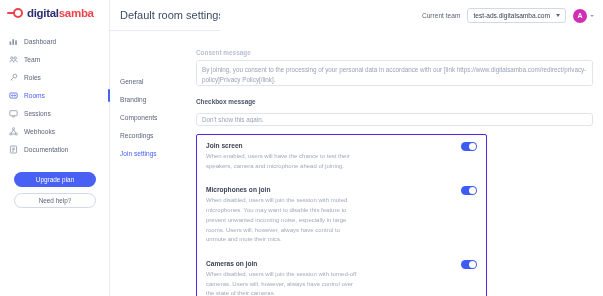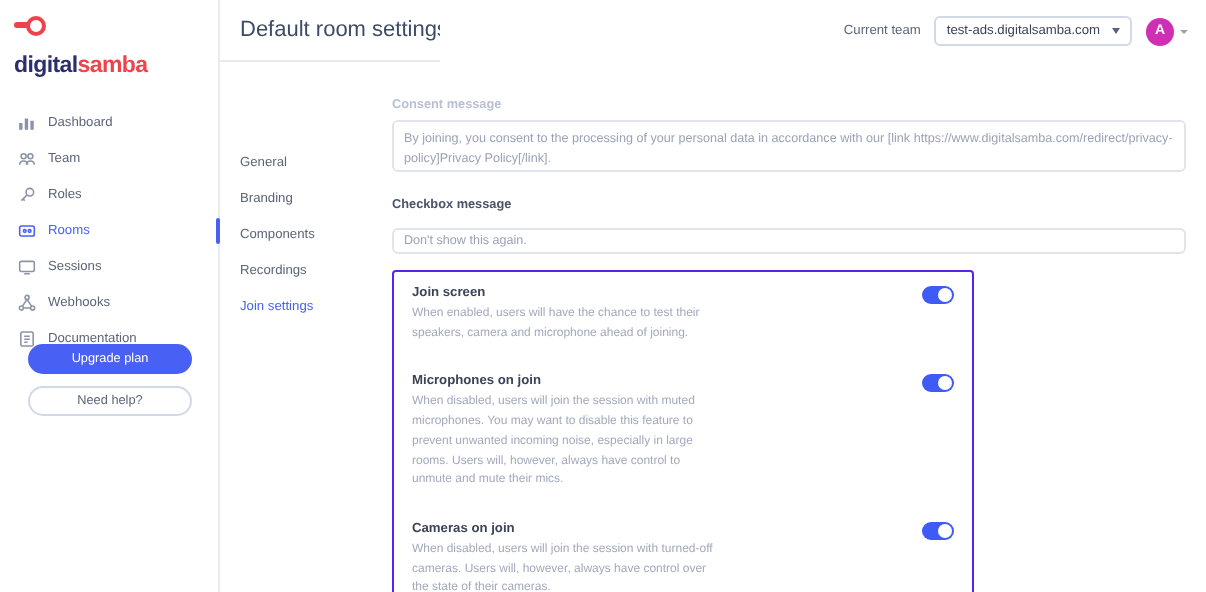--- a/index.html
+++ b/index.html
@@ -13,21 +13,21 @@
   #app { position: relative; width: 603px; height: 296px; display: flex; }
 
   
   .sidebar {
     width: 110px; height: 296px;
     background: #ffffff;
     border-right: 1px solid #e8eaf0;
     position: relative;
     flex: 0 0 110px;
   }
-  .logo-row { display: flex; gap: 3px; padding: 7px 0 0 7px; flex-direction: column; }
+  .logo-row { display: flex; align-items: center; gap: 3px; padding: 7px 0 0 7px; }
   .logo-mark { width: 17px; height: 11px; position: relative; flex: 0 0 17px; }
   .logo-mark .bar {
     position: absolute; left: 0; top: 4.2px; width: 8px; height: 2.6px;
     background: #f0424b; border-radius: 2px;
   }
   .logo-mark .ring {
     position: absolute; left: 6px; top: 0.5px; width: 10px; height: 10px;
     border: 2.6px solid #f0424b; border-radius: 50%;
   }
   .logo-text { font-size: 11.5px; font-weight: bold; letter-spacing: -0.3px; white-space: nowrap; }

